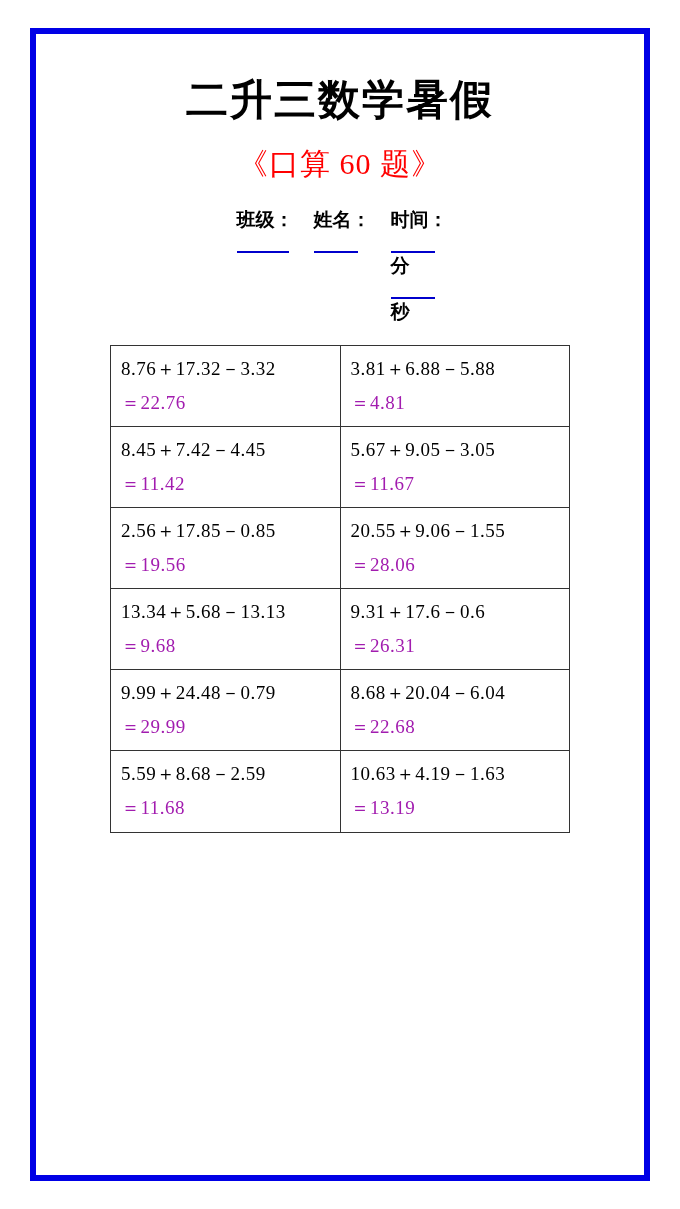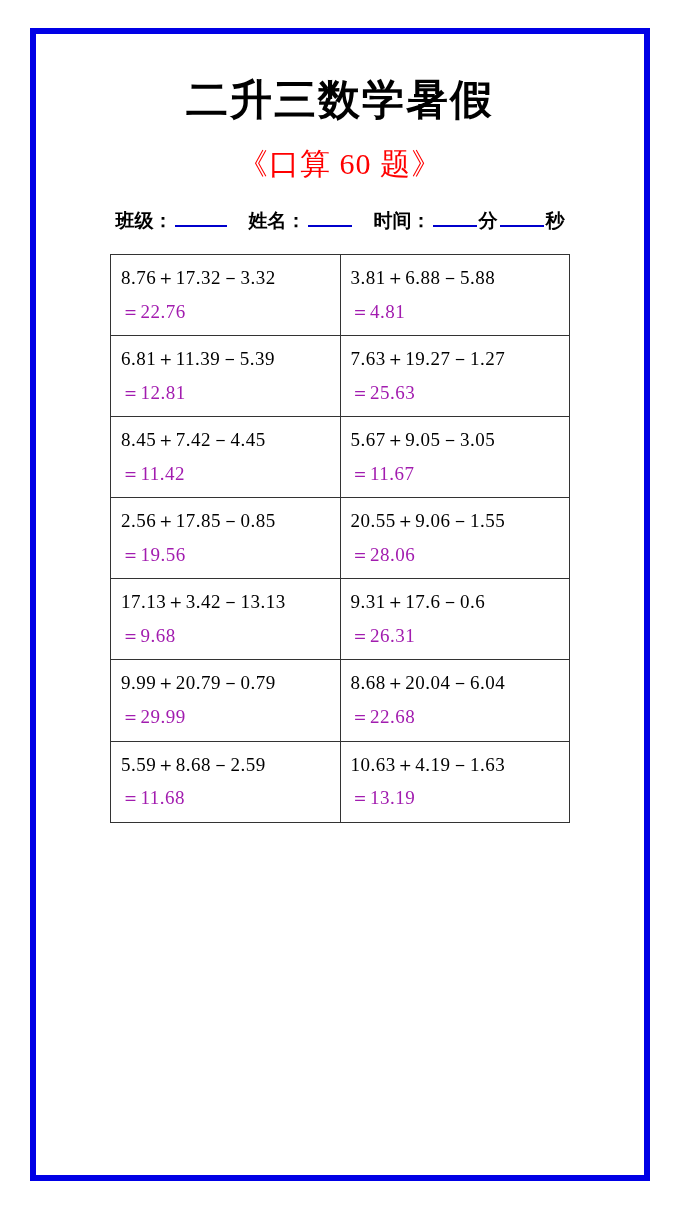--- a/index.html
+++ b/index.html
@@ -60,20 +60,21 @@
     margin-top: 22px;
     color: #0000cc;
     font-size: 19px;
     font-weight: bold;
   }
   .meta-item {
     display: inline-flex;
     align-items: baseline;
     white-space: nowrap;
     margin: 0 10px;
+    flex-direction: column;
   }
   .meta-label {
     color: #000000;
     font-weight: bold;
   }
   .blank {
     display: inline-block;
     width: 52px;
     border-bottom: 2px solid #0000cc;
     height: 18px;
@@ -152,61 +153,51 @@
             <div class="expr">8.76＋17.32－3.32</div>
             <div class="ans">＝22.76</div>
           </td>
           <td>
             <div class="expr">3.81＋6.88－5.88</div>
             <div class="ans">＝4.81</div>
           </td>
         </tr>
         <tr>
           <td>
-            <div class="expr">6.81＋11.39－5.39</div>
-            <div class="ans">＝12.81</div>
-          </td>
-          <td>
-            <div class="expr">7.63＋19.27－1.27</div>
-            <div class="ans">＝25.63</div>
-          </td>
-        </tr>
-        <tr>
-          <td>
             <div class="expr">8.45＋7.42－4.45</div>
             <div class="ans">＝11.42</div>
           </td>
           <td>
             <div class="expr">5.67＋9.05－3.05</div>
             <div class="ans">＝11.67</div>
           </td>
         </tr>
         <tr>
           <td>
             <div class="expr">2.56＋17.85－0.85</div>
             <div class="ans">＝19.56</div>
           </td>
           <td>
             <div class="expr">20.55＋9.06－1.55</div>
             <div class="ans">＝28.06</div>
           </td>
         </tr>
         <tr>
           <td>
-            <div class="expr">17.13＋3.42－13.13</div>
+            <div class="expr">13.34＋5.68－13.13</div>
             <div class="ans">＝9.68</div>
           </td>
           <td>
             <div class="expr">9.31＋17.6－0.6</div>
             <div class="ans">＝26.31</div>
           </td>
         </tr>
         <tr>
           <td>
-            <div class="expr">9.99＋20.79－0.79</div>
+            <div class="expr">9.99＋24.48－0.79</div>
             <div class="ans">＝29.99</div>
           </td>
           <td>
             <div class="expr">8.68＋20.04－6.04</div>
             <div class="ans">＝22.68</div>
           </td>
         </tr>
         <tr>
           <td>
             <div class="expr">5.59＋8.68－2.59</div>

